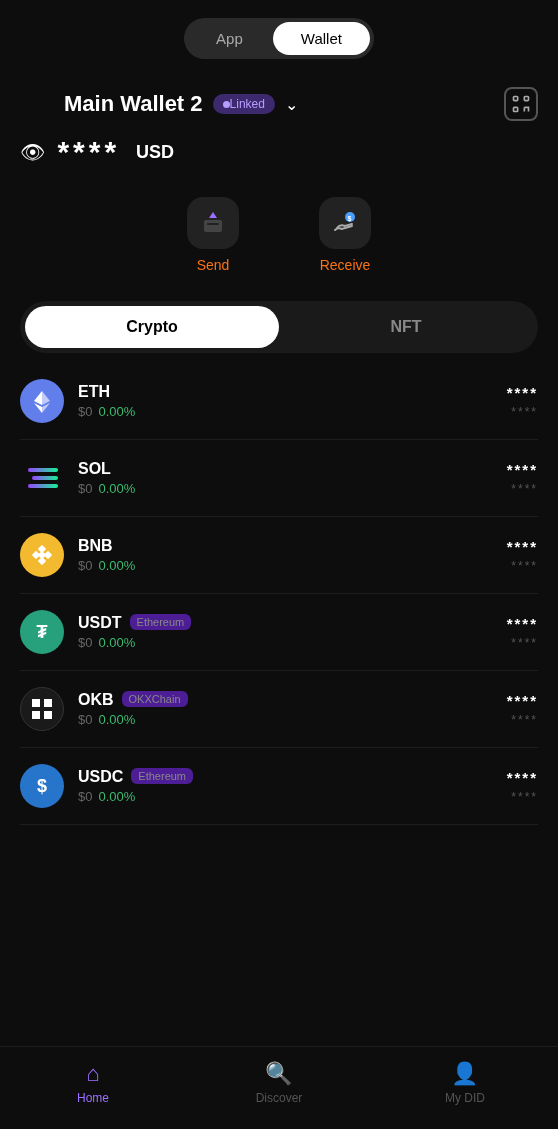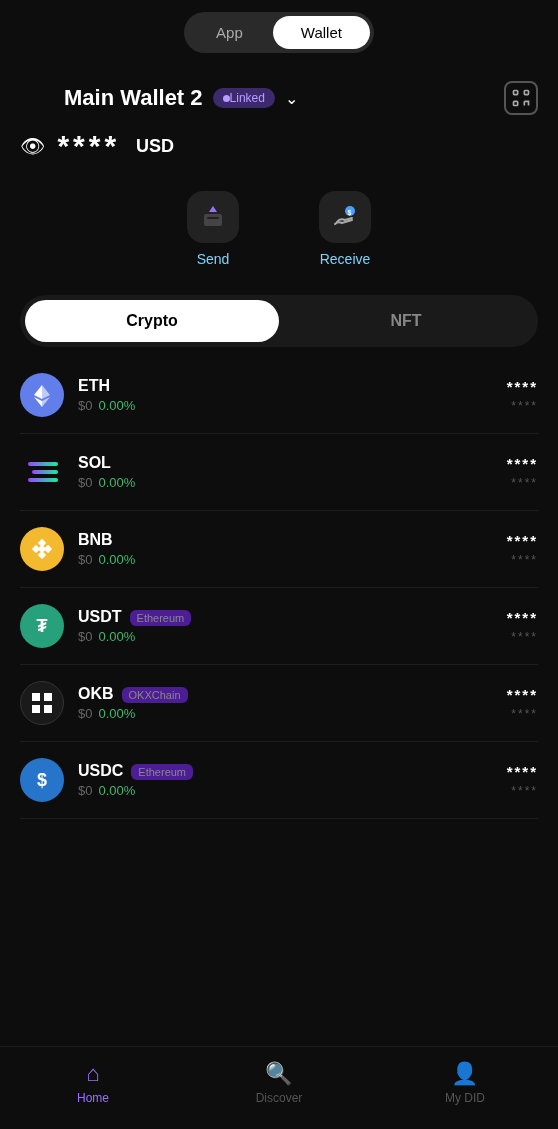--- a/index.html
+++ b/index.html
@@ -13,21 +13,21 @@
       flex-direction: column;
       align-items: center;
     }
 
     
     .top-toggle {
       display: flex;
       background: #2a2a2a;
       border-radius: 24px;
       padding: 4px;
-      margin-top: 12px;
+      margin-top: 18px;
       gap: 2px;
     }
     .toggle-btn {
       padding: 8px 28px;
       border-radius: 20px;
       font-size: 15px;
       font-weight: 500;
       cursor: pointer;
       border: none;
       background: transparent;
@@ -146,21 +146,21 @@
       height: 52px;
       background: #222;
       border-radius: 16px;
       display: flex;
       align-items: center;
       justify-content: center;
       font-size: 22px;
     }
     .action-label {
       font-size: 14px;
-      color: #7dd3fc;
+      color: #f97316;
     }
 
     
     .tab-row {
       display: flex;
       background: #1a1a1a;
       border-radius: 30px;
       padding: 5px;
       margin-top: 28px;
     }
@@ -200,21 +200,21 @@
       font-weight: 700;
       flex-shrink: 0;
       margin-right: 14px;
       overflow: hidden;
     }
     .token-info {
       flex: 1;
     }
     .token-name-row {
       display: flex;
-      align-items: flex-end;
+      align-items: flex-start;
       gap: 8px;
     }
     .token-symbol {
       font-size: 16px;
       font-weight: 700;
       color: #fff;
     }
     .token-chain-badge {
       background: #4c1d95;
       color: #888;

